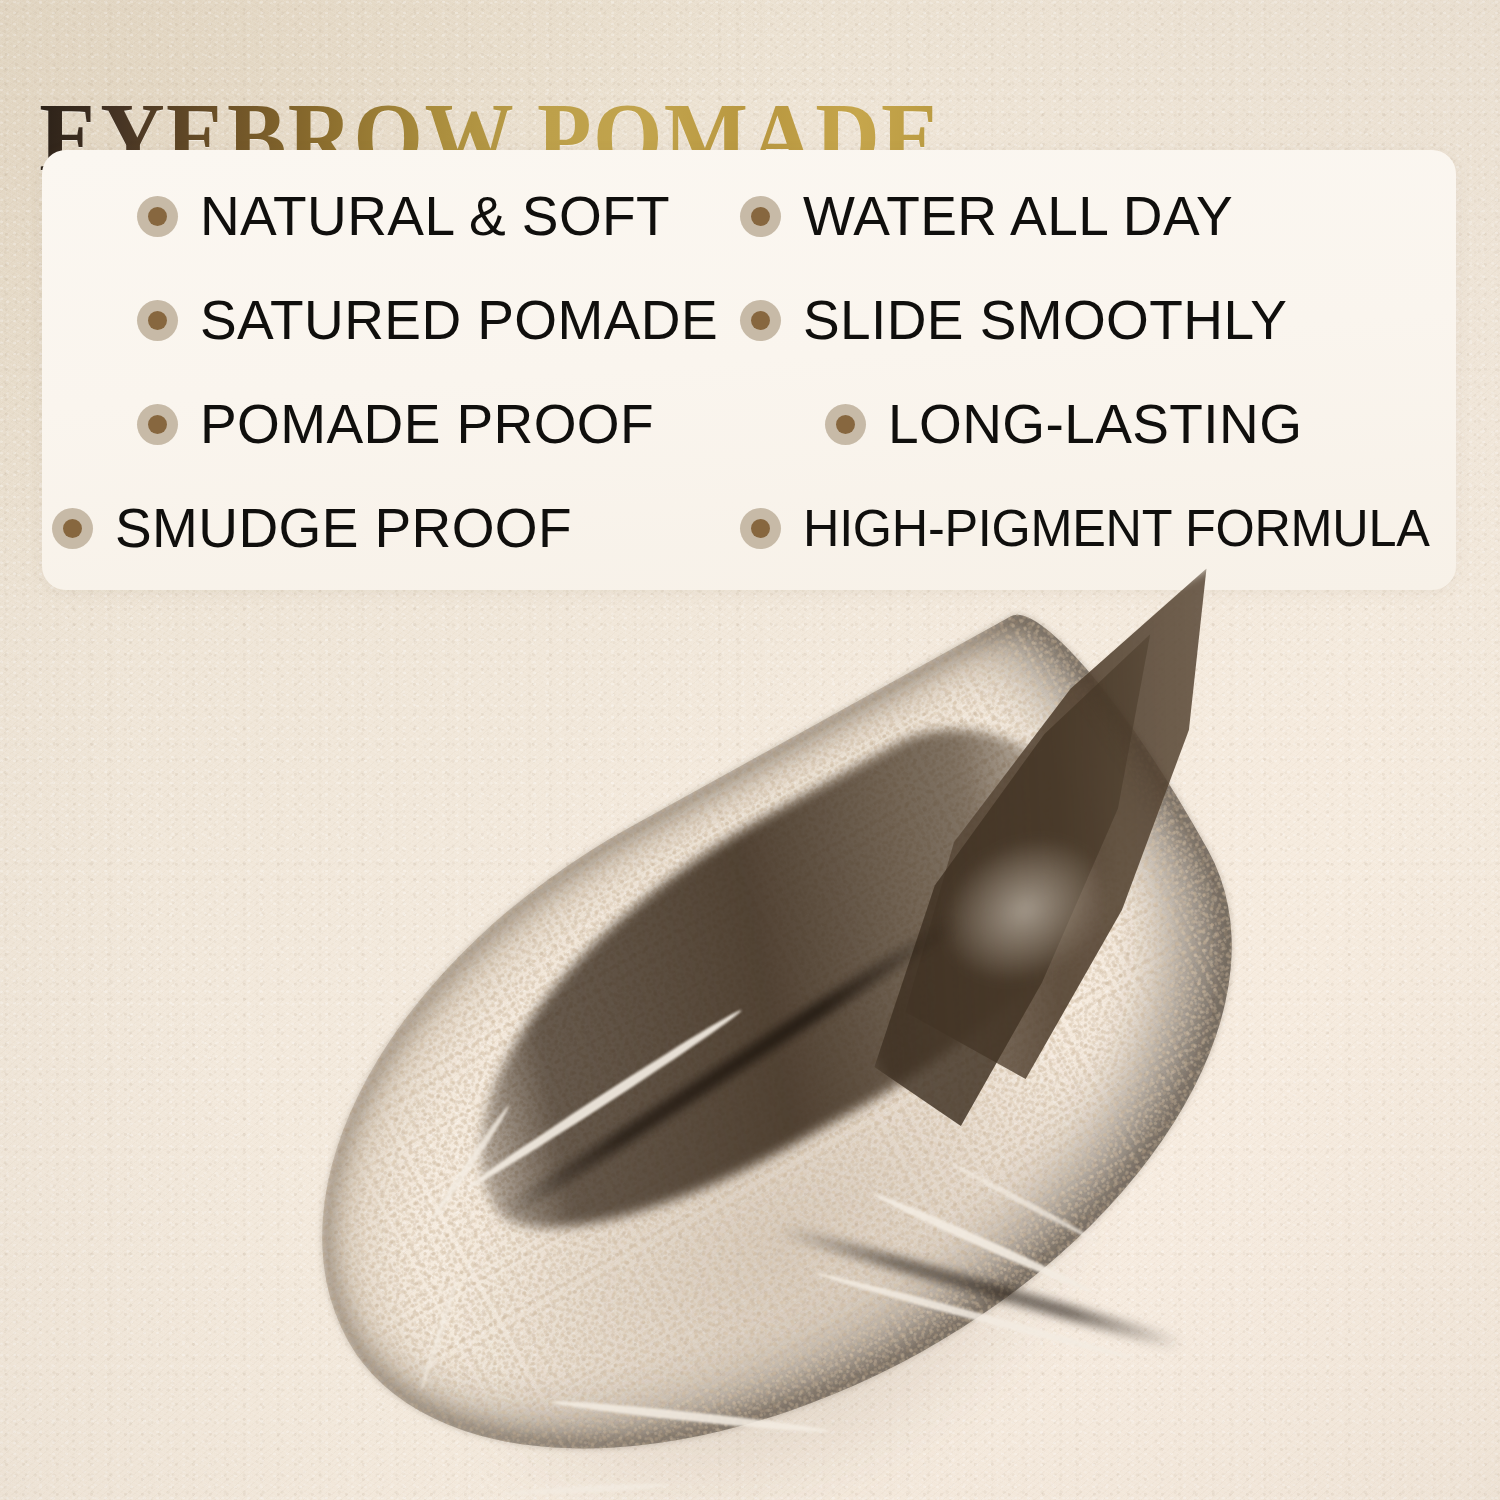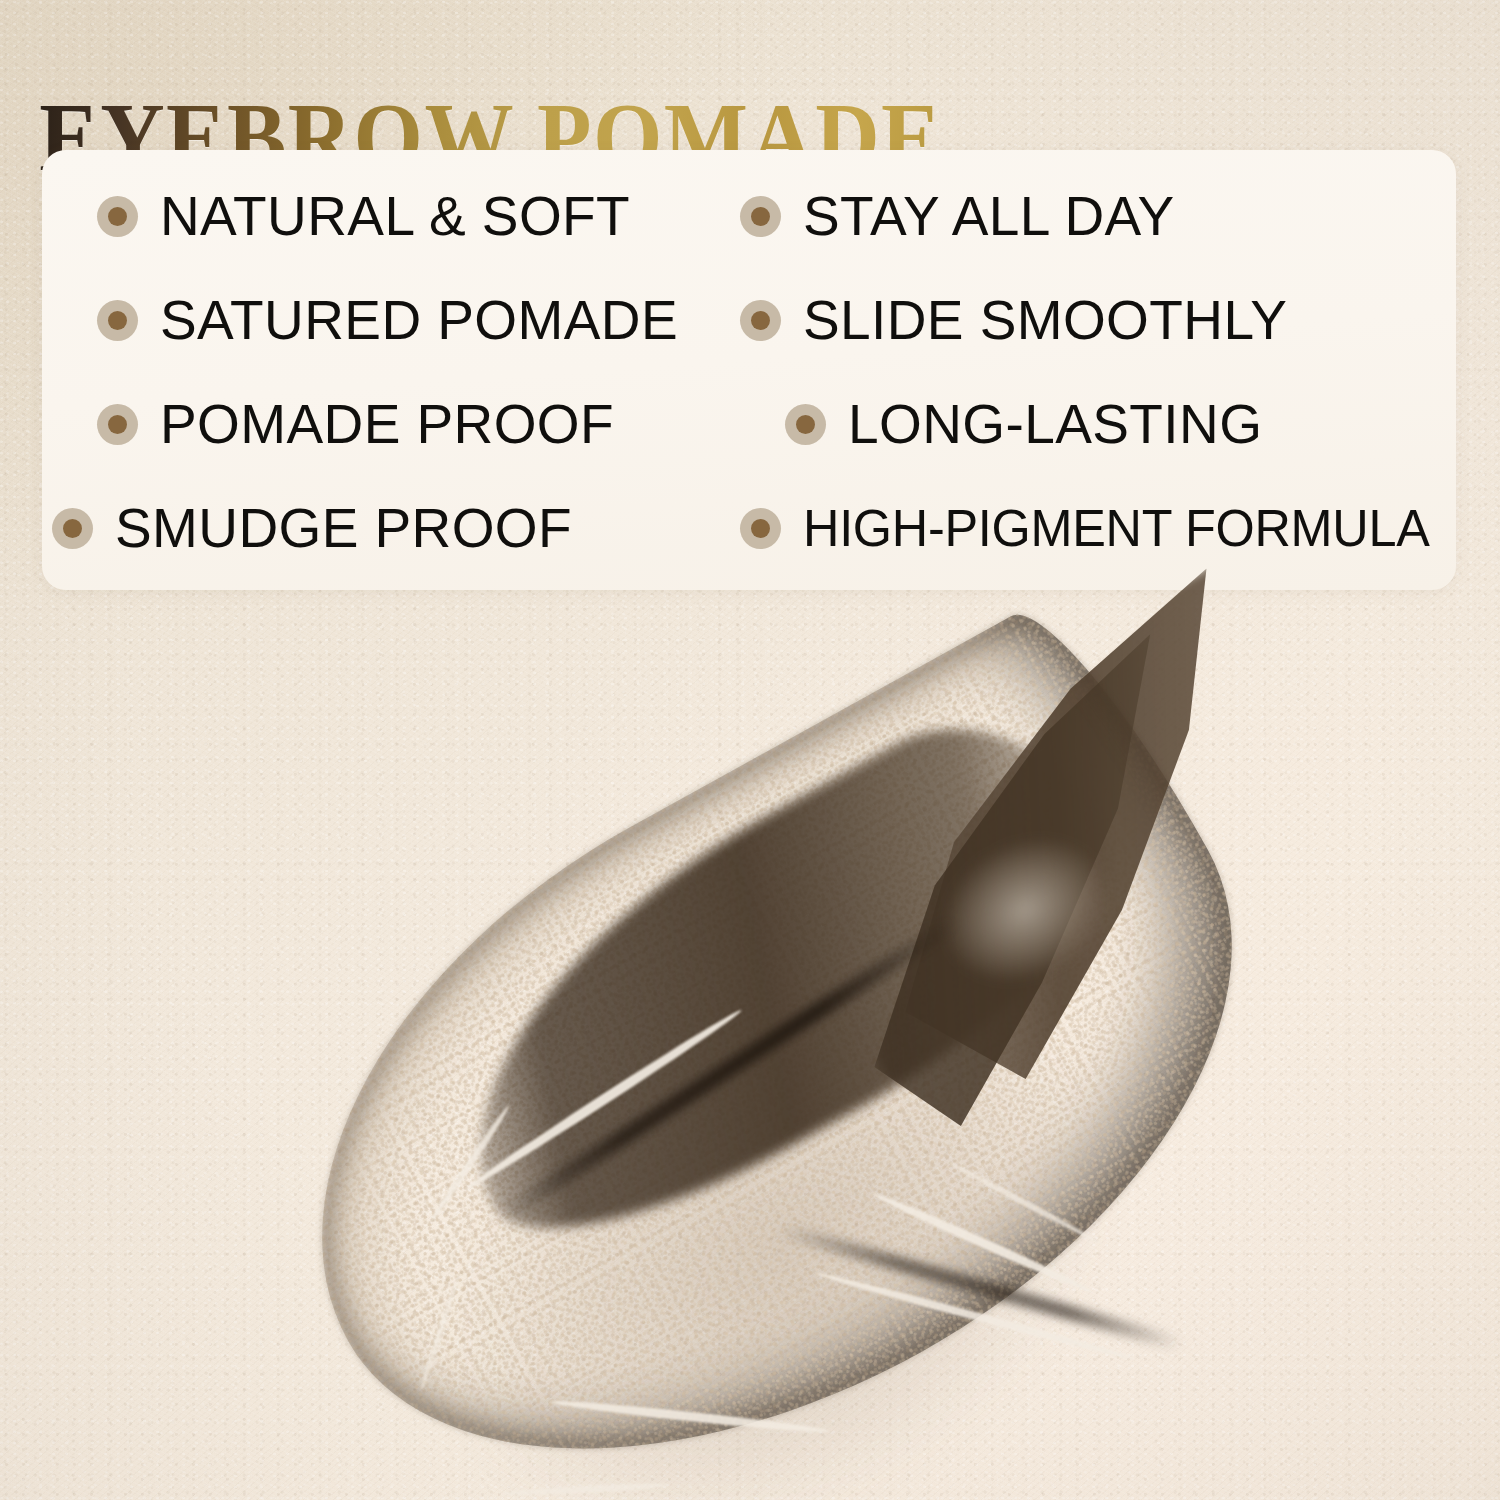--- a/index.html
+++ b/index.html
@@ -85,21 +85,21 @@
     position:absolute;inset:0;
     display:grid;
     grid-template-columns:688px 726px;
     grid-template-rows:repeat(4,1fr);
     align-items:center;
     padding:14px 0 10px 0;
     box-sizing:border-box;
   }
   .feat{
     display:flex;align-items:center;
-    padding-left:55px;
+    padding-left:95px;
   }
   .feat.col2{padding-left:10px;}
   .bullet{
     flex:0 0 auto;
     width:41px;height:41px;border-radius:50%;
     background:#c7baa7;
     display:flex;align-items:center;justify-content:center;
     margin-right:22px;
   }
   .bullet i{
@@ -239,21 +239,21 @@
         <span class="bullet">
             <i></i>
           </span>
         <span class="feat-label">NATURAL &amp; SOFT</span>
       </div>
 
       <div class="feat col2">
         <span class="bullet">
             <i></i>
           </span>
-        <span class="feat-label">STAY ALL DAY</span>
+        <span class="feat-label">WATER ALL DAY</span>
       </div>
 
       <div class="feat">
         <span class="bullet">
             <i></i>
           </span>
         <span class="feat-label">SATURED POMADE</span>
       </div>
 
       <div class="feat col2">

